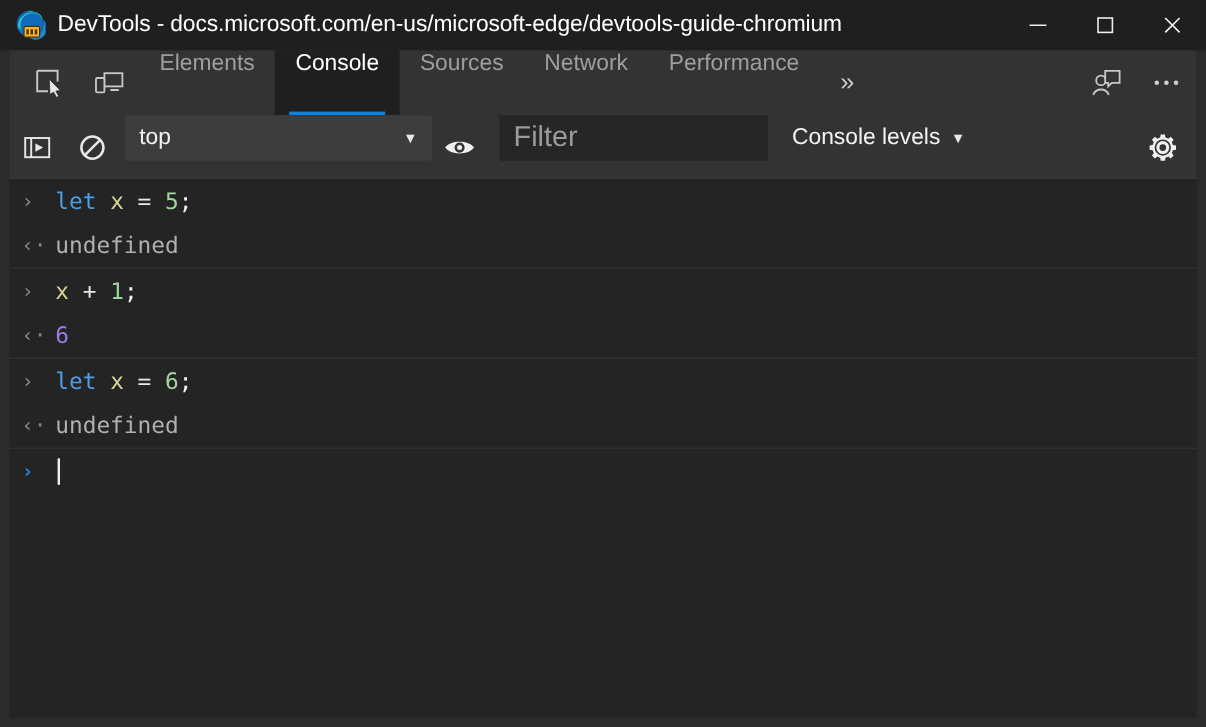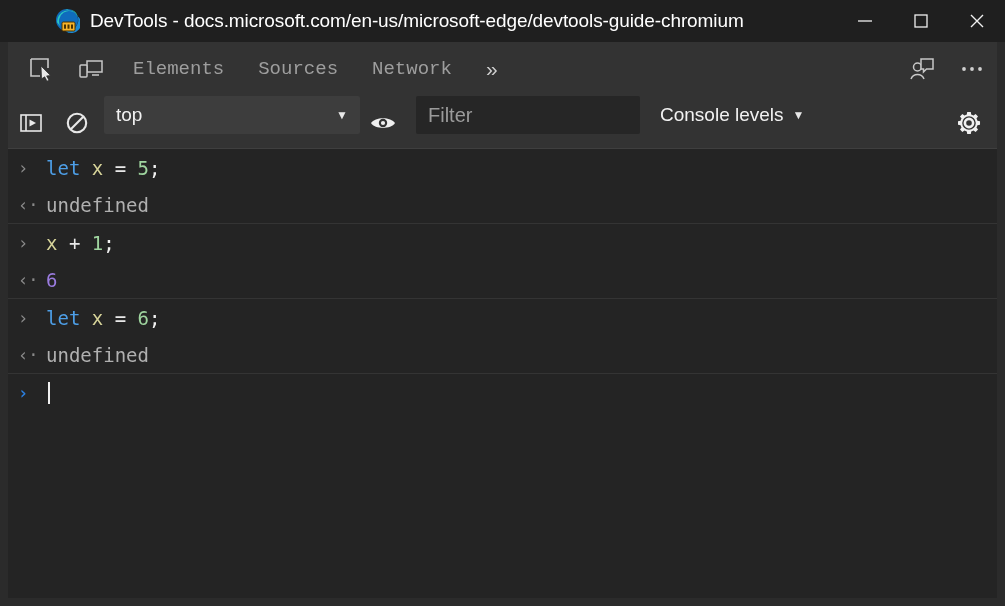--- a/index.html
+++ b/index.html
@@ -25,21 +25,20 @@
   
   #titlebar {
     position: absolute;
     left: 0; top: 0;
     width: 1005px;
     height: 42px;
     background: #1f1f1f;
     display: flex;
     align-items: center;
     box-sizing: border-box;
-    padding-left: 42px;
   }
   #app-icon {
     width: 26px;
     height: 26px;
     margin-left: 12px;
     margin-right: 10px;
     position: relative;
     flex: 0 0 auto;
   }
   #title-text {
@@ -75,25 +74,25 @@
   .tbicon {
     width: 50px;
     display: flex;
     align-items: center;
     justify-content: center;
     flex: 0 0 auto;
   }
   #tb-inspect { margin-left: 8px; }
   .tab {
     display: flex;
-    align-items: center;
+    align-items: flex-start;
     padding: 0 17px;
     color: #9e9e9e;
     font-size: 19px;
-    font-family: Liberation Mono, monospace;
+    font-family: Liberation Sans, sans-serif;
     position: relative;
     white-space: nowrap;
     flex: 0 0 auto;
   }
   .tab.active {
     color: #ffffff;
     background: #1f1f1f;
   }
   .tab.active::after {
     content: "";
@@ -158,21 +157,21 @@
     line-height: 1;
   }
   #filter-input {
     width: 224px;
     height: 38px;
     background: #262626;
     border: none;
     border-radius: 2px;
     margin-left: 10px;
     color: #84cc16;
-    font-size: 20px;
+    font-size: 24px;
     font-family: "Liberation Sans", sans-serif;
     padding: 0 12px;
     box-sizing: border-box;
     flex: 0 0 auto;
     outline: none;
   }
   #filter-input::placeholder { color: #9b9b9b; opacity: 1; }
   #levels-select {
     display: flex;
     align-items: center;
@@ -299,25 +298,31 @@
       <svg width="26" height="26" viewBox="0 0 26 26">
         <rect x="9" y="5" width="15" height="11" fill="none" stroke="#c8c8c8" stroke-width="1.5"></rect>
         <path d="M14 19 H21" stroke="#c8c8c8" stroke-width="1.5"></path>
         <rect x="2" y="9" width="7" height="12" rx="1" fill="#333" stroke="#c8c8c8" stroke-width="1.5"></rect>
       </svg>
     </div>
 
     <div class="tab">
       <span>Elements</span>
     </div>
+    <div class="tab active">
+      <span>Console</span>
+    </div>
     <div class="tab">
       <span>Sources</span>
     </div>
     <div class="tab">
       <span>Network</span>
+    </div>
+    <div class="tab">
+      <span>Performance</span>
     </div>
     <div id="tab-more">»</div>
 
     <div id="tabbar-spacer"></div>
 
     <div class="tbicon">
       <svg width="28" height="28" viewBox="0 0 28 28">
         <circle cx="9.5" cy="12" r="4" fill="none" stroke="#c8c8c8" stroke-width="1.5"></circle>
         <path d="M3 24 A7 7 0 0 1 16 24" fill="none" stroke="#c8c8c8" stroke-width="1.5"></path>
         <path d="M13 4 H25 V14 H18.5 L15.5 17 V14 H13 Z" fill="#333" stroke="#c8c8c8" stroke-width="1.5"></path>

